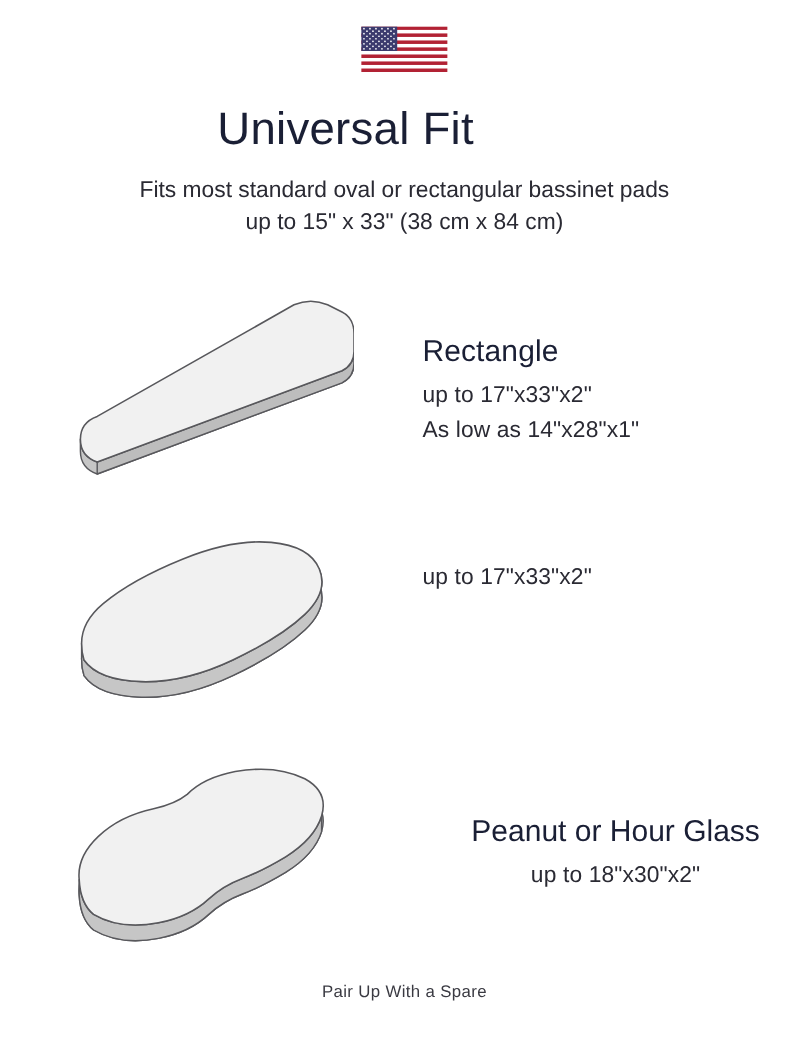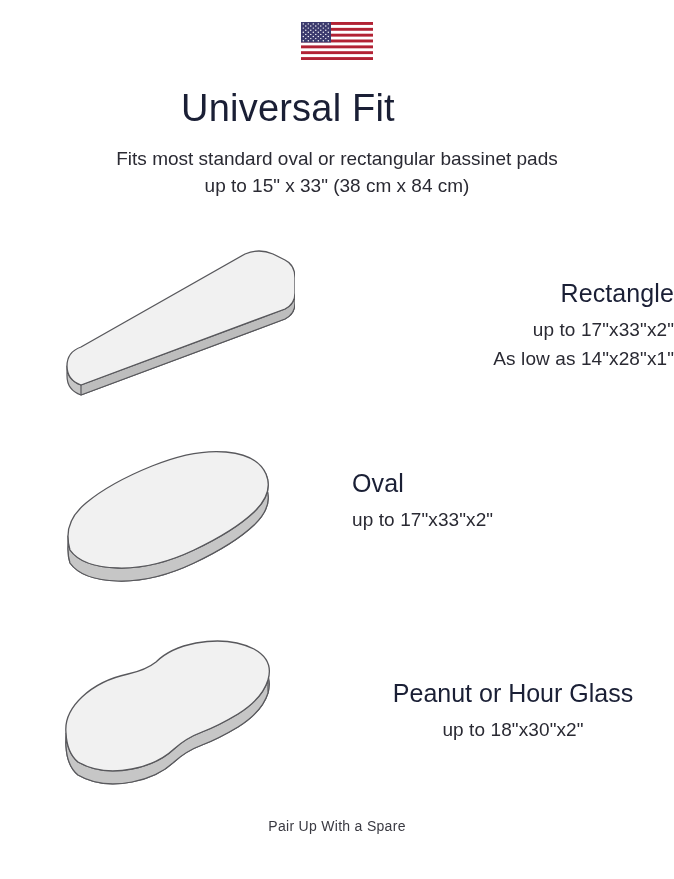--- a/index.html
+++ b/index.html
@@ -96,21 +96,21 @@
   }
 
   .row-spec {
     font-size: 19px;
     font-weight: 400;
     color: #2a2a33;
     line-height: 1.5;
     letter-spacing: 0.1px;
   }
 
-  #row-rectangle { top: 248px; text-align: right; }
+  #row-rectangle { top: 248px; }
   #row-rectangle .row-text { padding-top: 30px; }
 
   #row-oval { top: 444px; }
   #row-oval .row-text { padding-top: 24px; }
 
   #row-peanut { top: 636px; }
   #row-peanut .row-text { padding-top: 42px; text-align: center; }
   #row-peanut .row-title { letter-spacing: 0; }
 
   
@@ -290,21 +290,20 @@
                  Q214 49 194 68
                  Q174 87 134 106
                  Q94 125 58 124
                  Q22 123 10 106
                  Q8 100 8 92 Z" fill="#c6c6c6" stroke="#58585c" stroke-width="1.2" stroke-linejoin="round"></path>
 
         <use href="#ovalTop" fill="#f1f1f1" stroke="#58585c" stroke-width="1.3"></use>
       </svg>
     </div>
     <div class="row-text">
-      <div class="row-title">Oval</div>
       <div class="row-spec">up to 17"x33"x2"</div>
     </div>
   </div>
 
   <div class="row" id="row-peanut">
     <div class="row-art">
       <svg width="220" height="160" viewBox="0 0 220 160">
         <defs>
 
           <path id="peanutTop" d="M6 97

